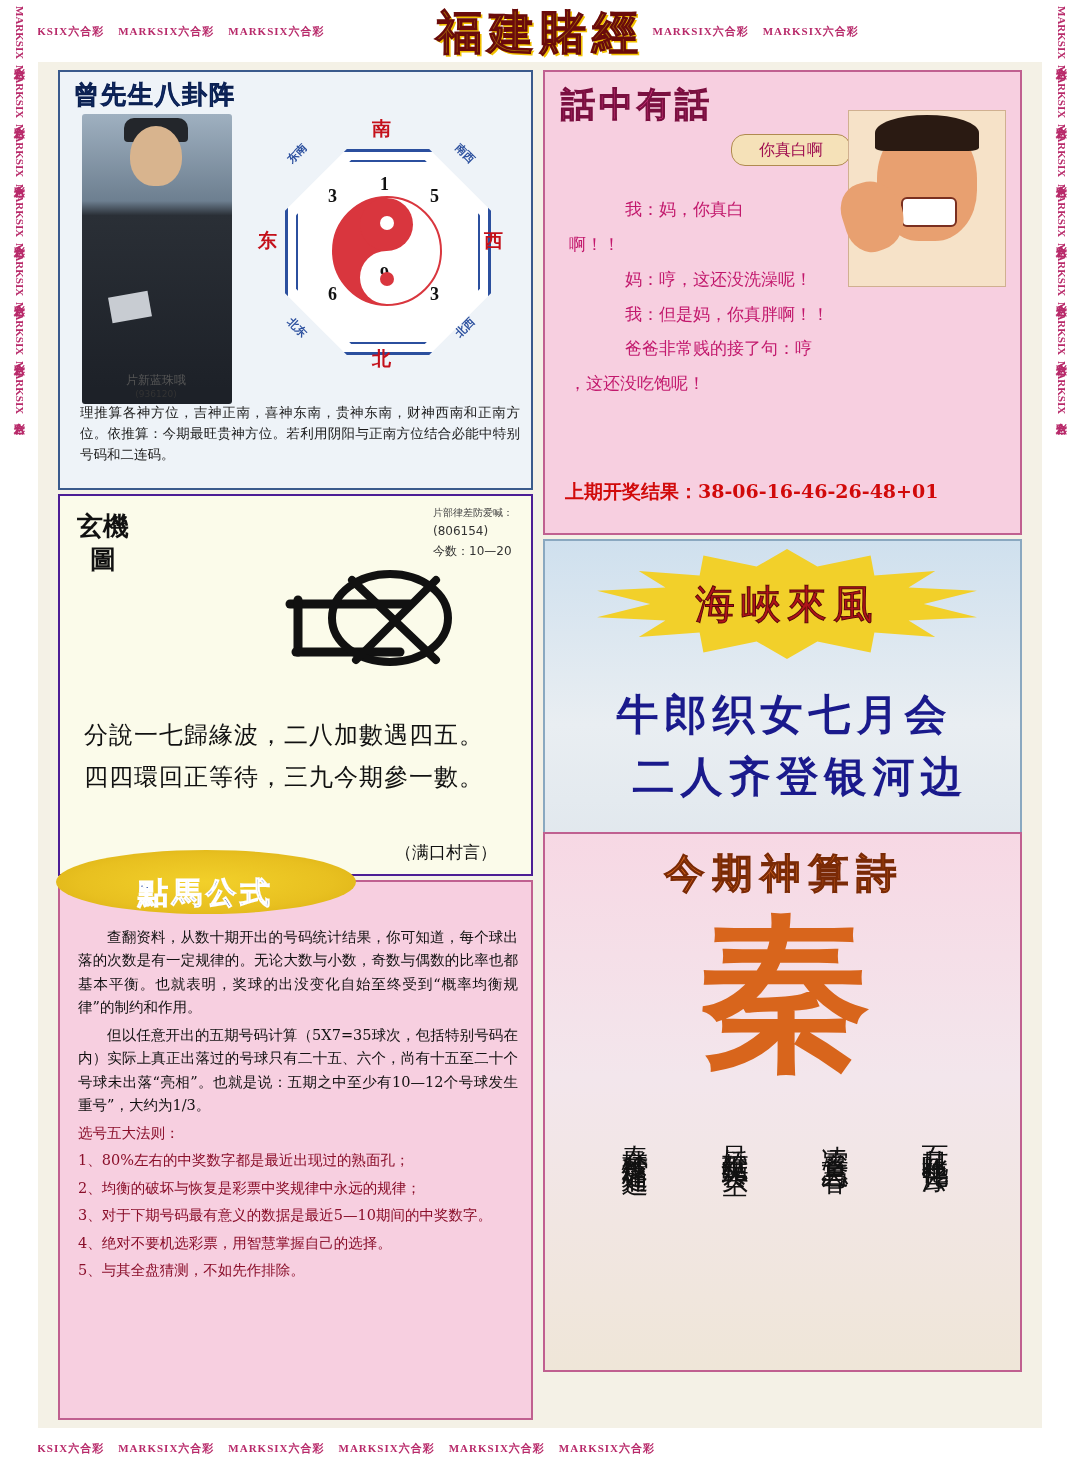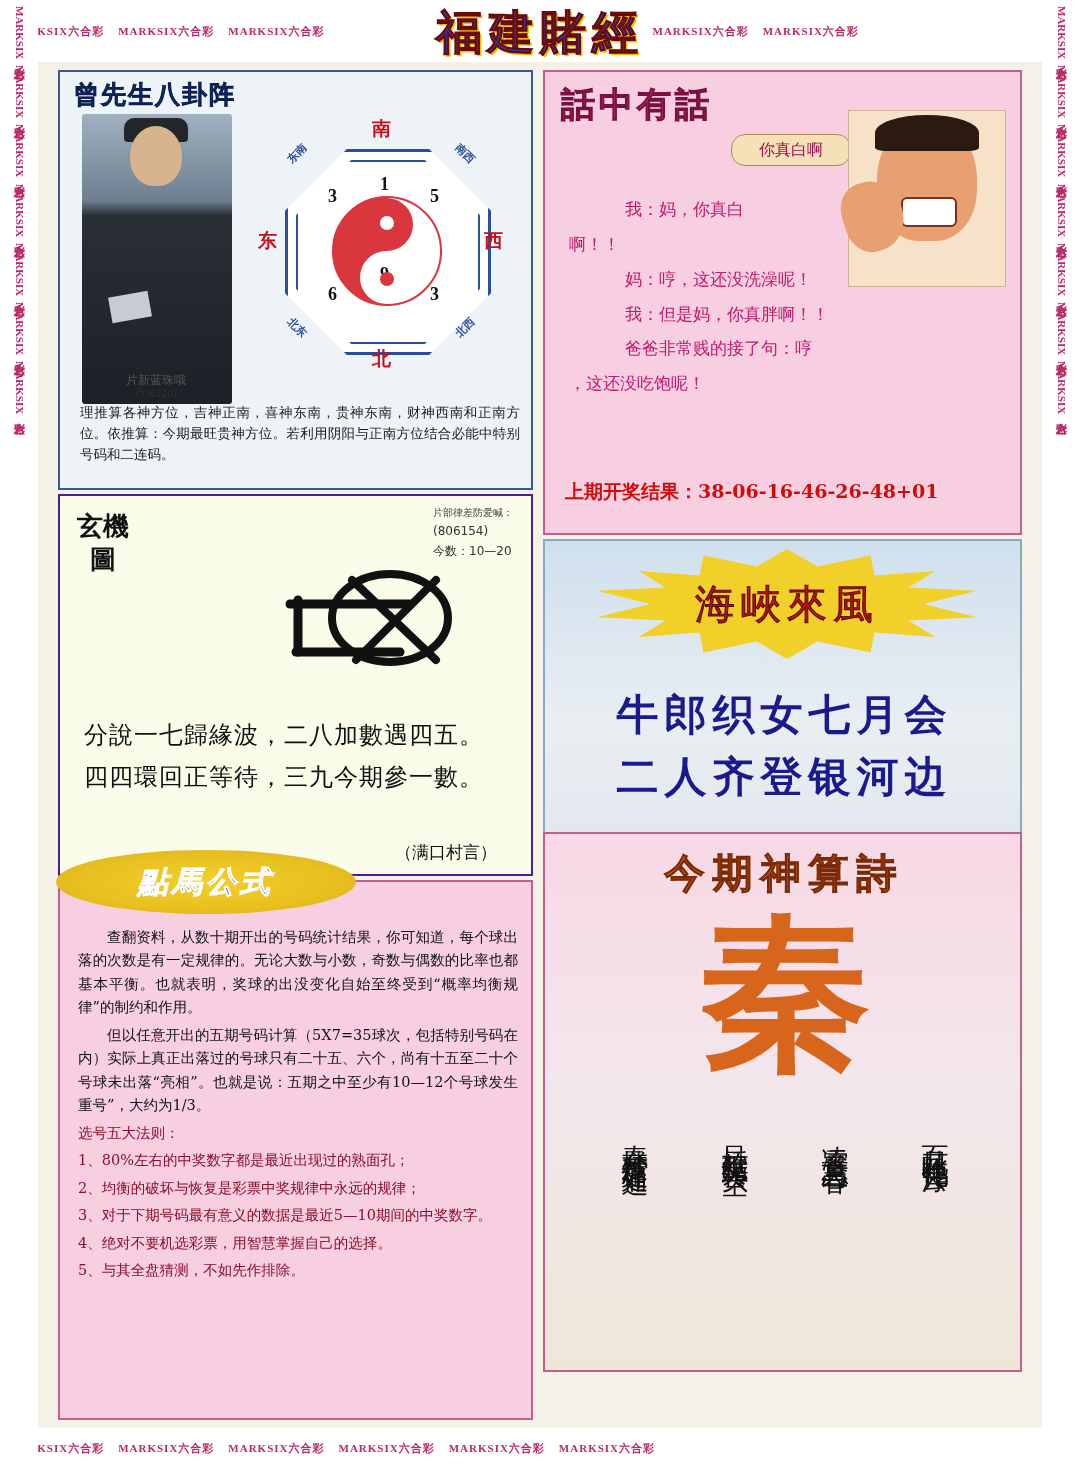--- a/index.html
+++ b/index.html
@@ -50,21 +50,21 @@
   }
 
   
   .masthead{
     position:absolute;left:0;top:-58px;width:1004px;height:58px;
     display:flex;align-items:center;justify-content:center;
   }
   .masthead-title{
     font-family:"DejaVu Serif","Liberation Serif",serif;
     font-size:46px;font-weight:bold;
-    color:#1d4ed8;
+    color:#a16207;
     -webkit-text-stroke:1px #6a0b0b;
     letter-spacing:6px;
     text-shadow:2px 2px 0 #f2c200;
   }
   .edition{
     position:absolute;right:36px;top:26px;
     font-size:11px;color:#333;
   }
 
   
@@ -177,21 +177,21 @@
   
   .p-dianma{
     left:20px;top:818px;width:475px;height:540px;
     background:#f7cfe0;
     border:2px solid #c06090;
   }
   .dm-banner{
     position:absolute;left:-4px;top:-32px;width:300px;height:64px;
     background:radial-gradient(ellipse at 50% 50%, #f2d02a 0%, #e8c020 60%, #d8ad12 100%);
     border-radius:50%;
-    display:flex;align-items:center;justify-content:center;font-style:italic;
+    display:flex;align-items:flex-end;justify-content:center;
   }
   .dm-banner span{
     font-family:"DejaVu Serif",serif;font-size:30px;font-weight:bold;
     color:#1b3fa0;-webkit-text-stroke:1px #ffffff;letter-spacing:4px;
   }
   .dm-body{
     position:absolute;left:18px;top:44px;width:440px;
     font-size:14.5px;line-height:1.62;color:#111;
     font-family:"DejaVu Serif","Liberation Serif",serif;
     text-align:justify;
@@ -266,21 +266,21 @@
   .star span{
     font-family:"DejaVu Serif",serif;font-size:40px;font-weight:normal;
     color:#b0131b;-webkit-text-stroke:1px #5a0608;letter-spacing:6px;
   }
   .hx-line{
     position:absolute;left:0;width:479px;text-align:center;
     font-family:"DejaVu Serif","Liberation Serif",serif;
     font-size:42px;font-weight:bold;color:#1a1a8c;letter-spacing:6px;
   }
   .hx-line.l1{top:146px;}
-  .hx-line.l2{top:208px;}
+  .hx-line.l2{top:208px;padding-left:16px;}
 
   .p-shensuan{
     left:505px;top:770px;width:479px;height:540px;
     background:linear-gradient(#f7d8e4 0%, #f3e6ec 45%, #efe6d8 100%);
     border:2px solid #c06090;
   }
   .ss-title{
     position:absolute;left:0;top:12px;width:479px;text-align:center;
     font-family:"DejaVu Serif",serif;font-size:40px;font-weight:bold;
     color:#d8651c;-webkit-text-stroke:1px #7a2a06;letter-spacing:8px;

